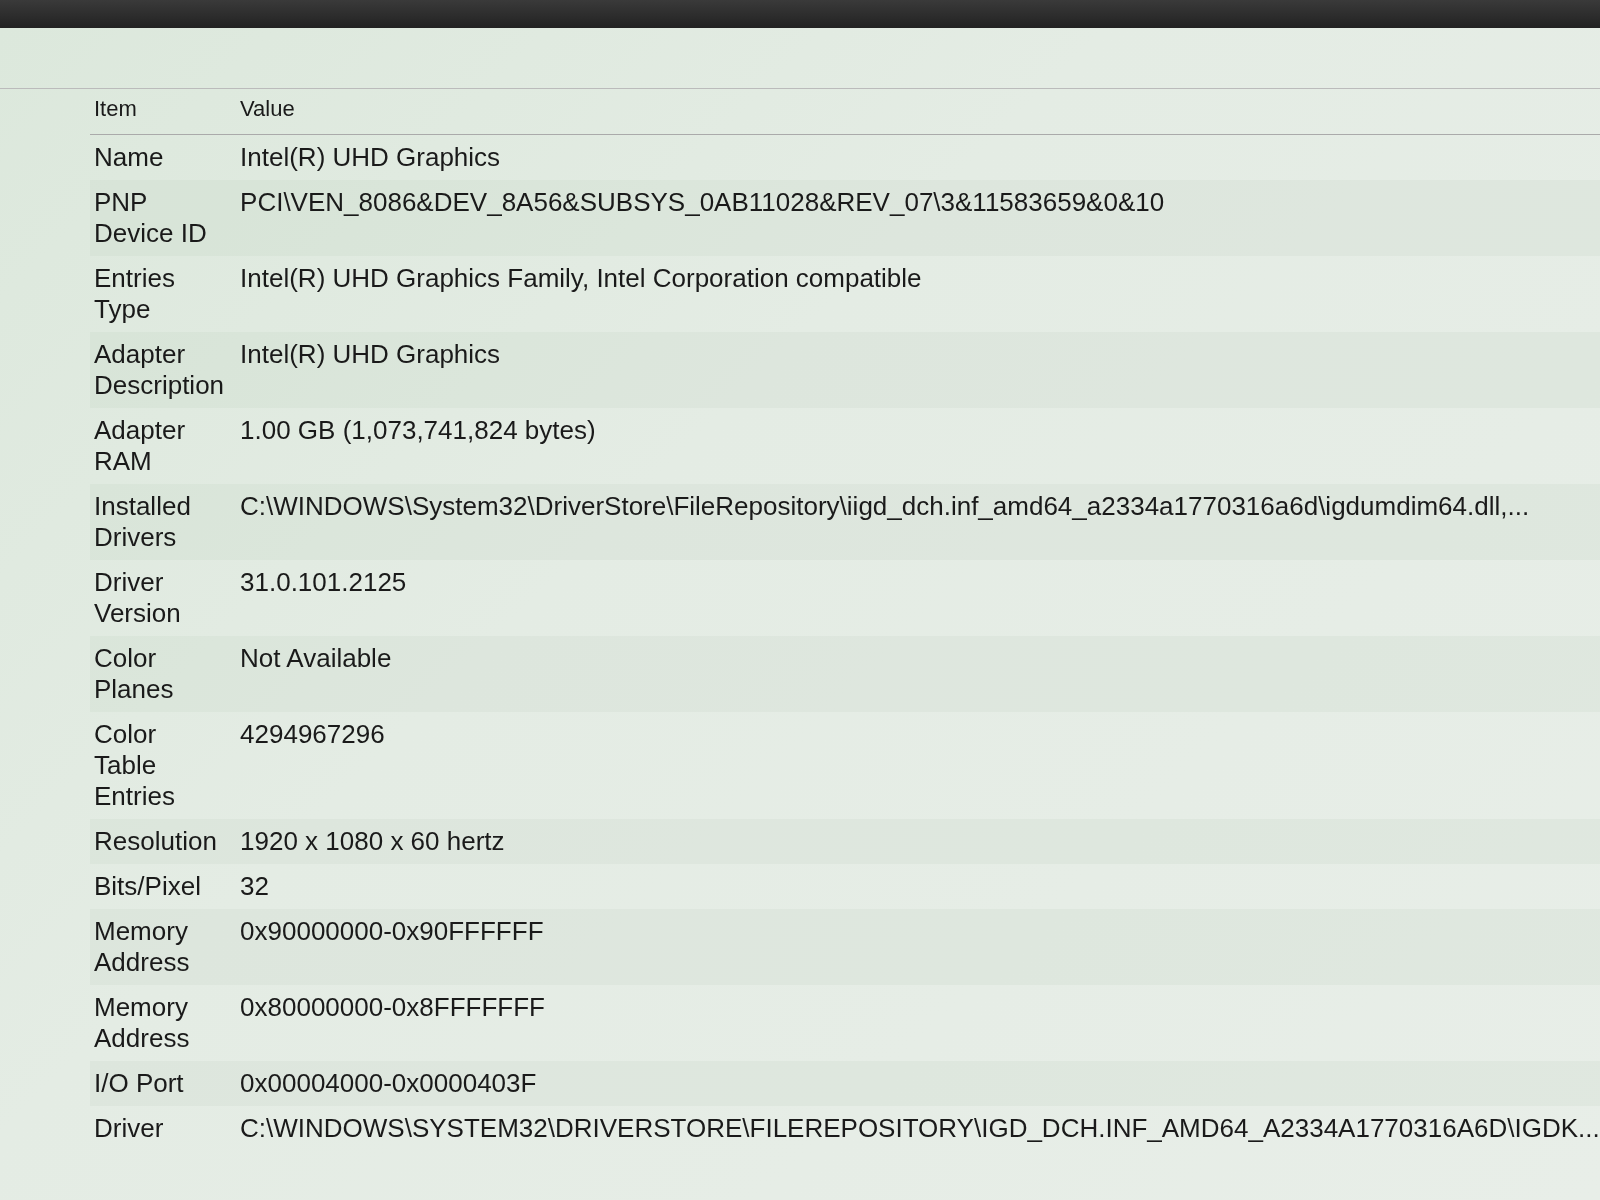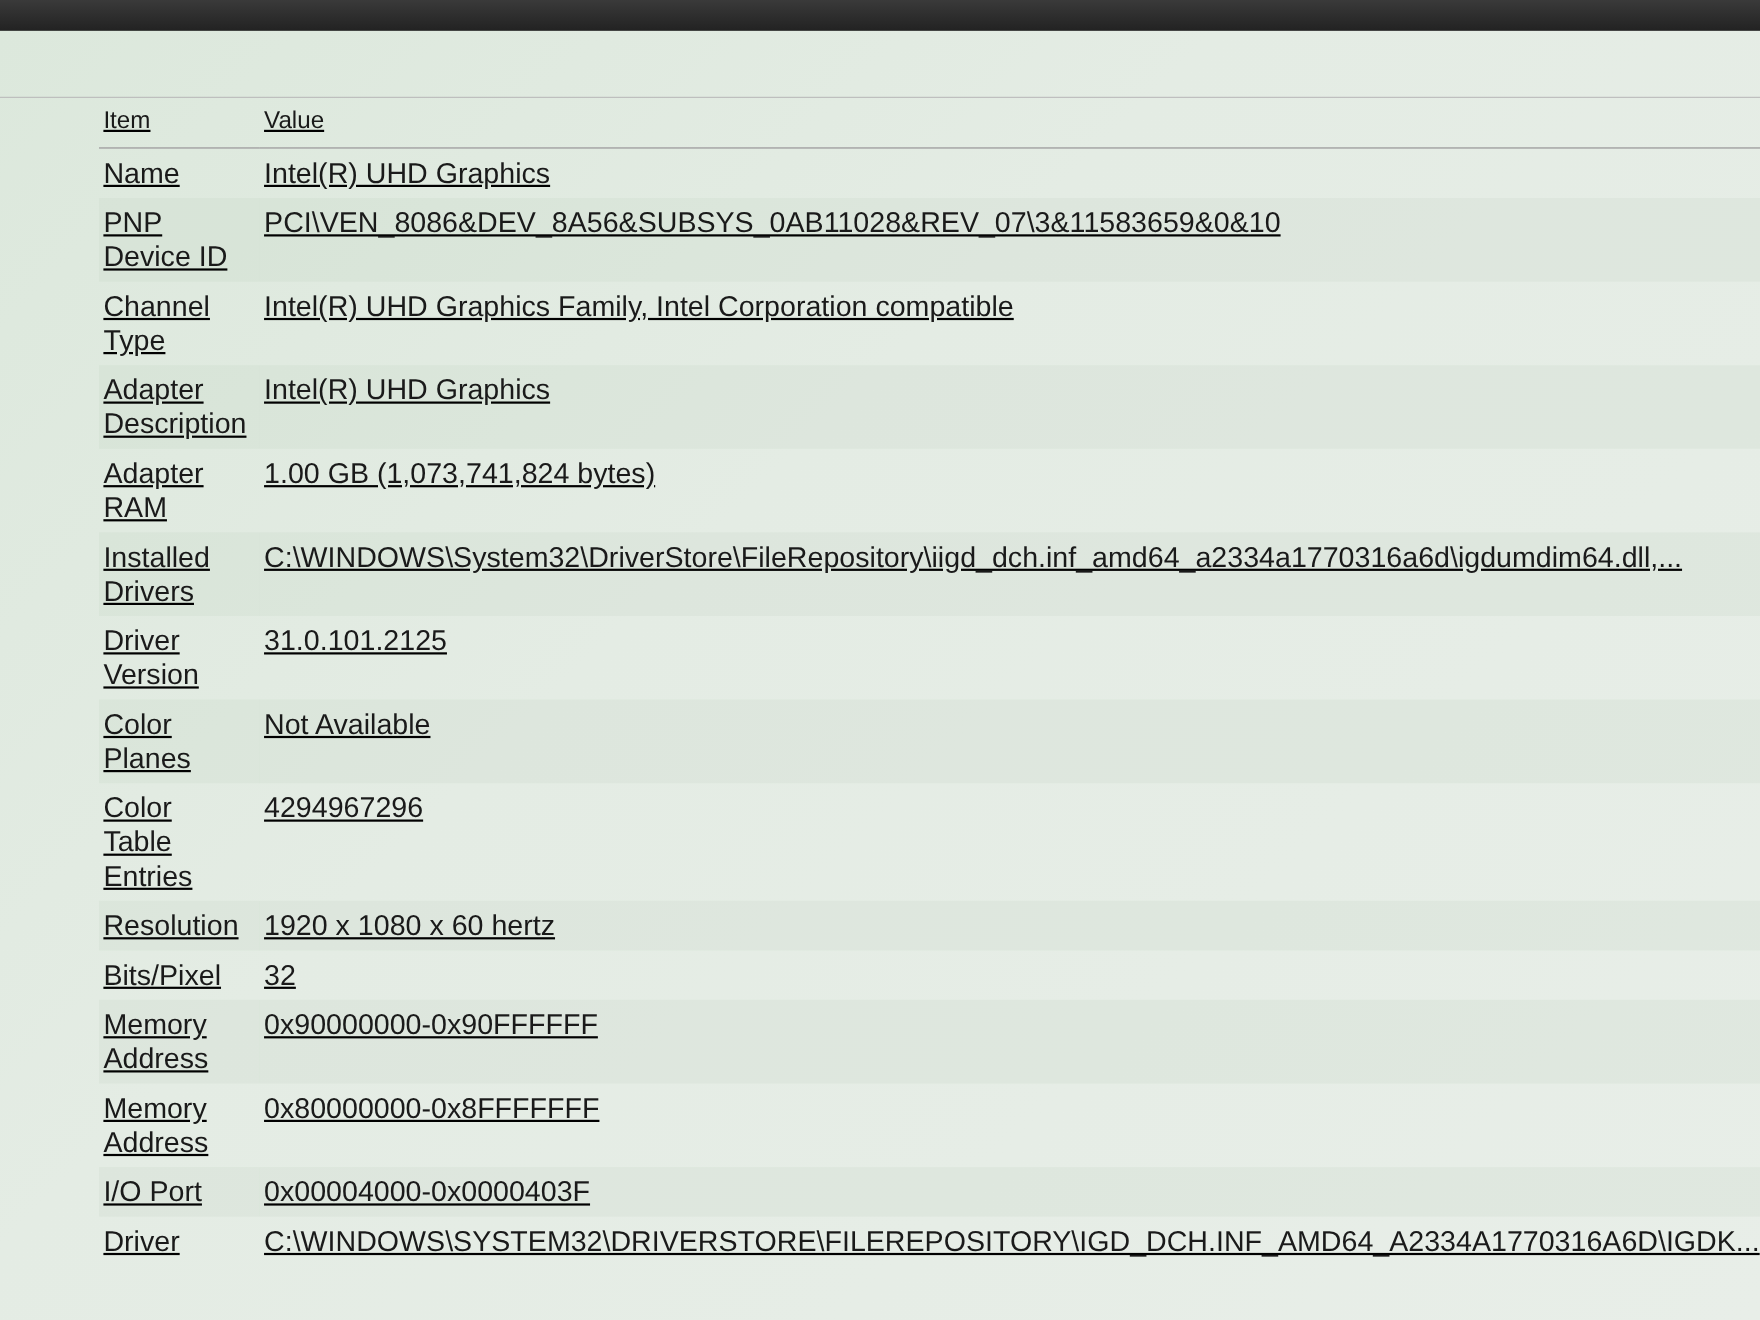--- a/index.html
+++ b/index.html
@@ -47,21 +47,20 @@
       background: linear-gradient(135deg, #dce8dc 0%, #e4ece4 40%, #e8eee8 100%);
     }
 
     .table-container {
       position: absolute;
       top: 60px;
       left: 90px;
       right: 20px;
       bottom: 0;
       background: transparent;
-      text-decoration: underline;
     }
 
     .info-table {
       width: 100%;
       border-collapse: collapse;
       font-size: 22px;
       color: #1a1a1a;
     }
 
     .info-table thead tr {
@@ -126,21 +125,21 @@
         <tbody id="table-body">
         <tr>
               <td>Name</td>
               <td>Intel(R) UHD Graphics</td>
             </tr>
             <tr>
               <td>PNP Device ID</td>
               <td>PCI\VEN_8086&amp;DEV_8A56&amp;SUBSYS_0AB11028&amp;REV_07\3&amp;11583659&amp;0&amp;10</td>
             </tr>
             <tr>
-              <td>Channel Type</td>
+              <td>Entries Type</td>
               <td>Intel(R) UHD Graphics Family, Intel Corporation compatible</td>
             </tr>
             <tr>
               <td>Adapter Description</td>
               <td>Intel(R) UHD Graphics</td>
             </tr>
             <tr>
               <td>Adapter RAM</td>
               <td>1.00 GB (1,073,741,824 bytes)</td>
             </tr>

